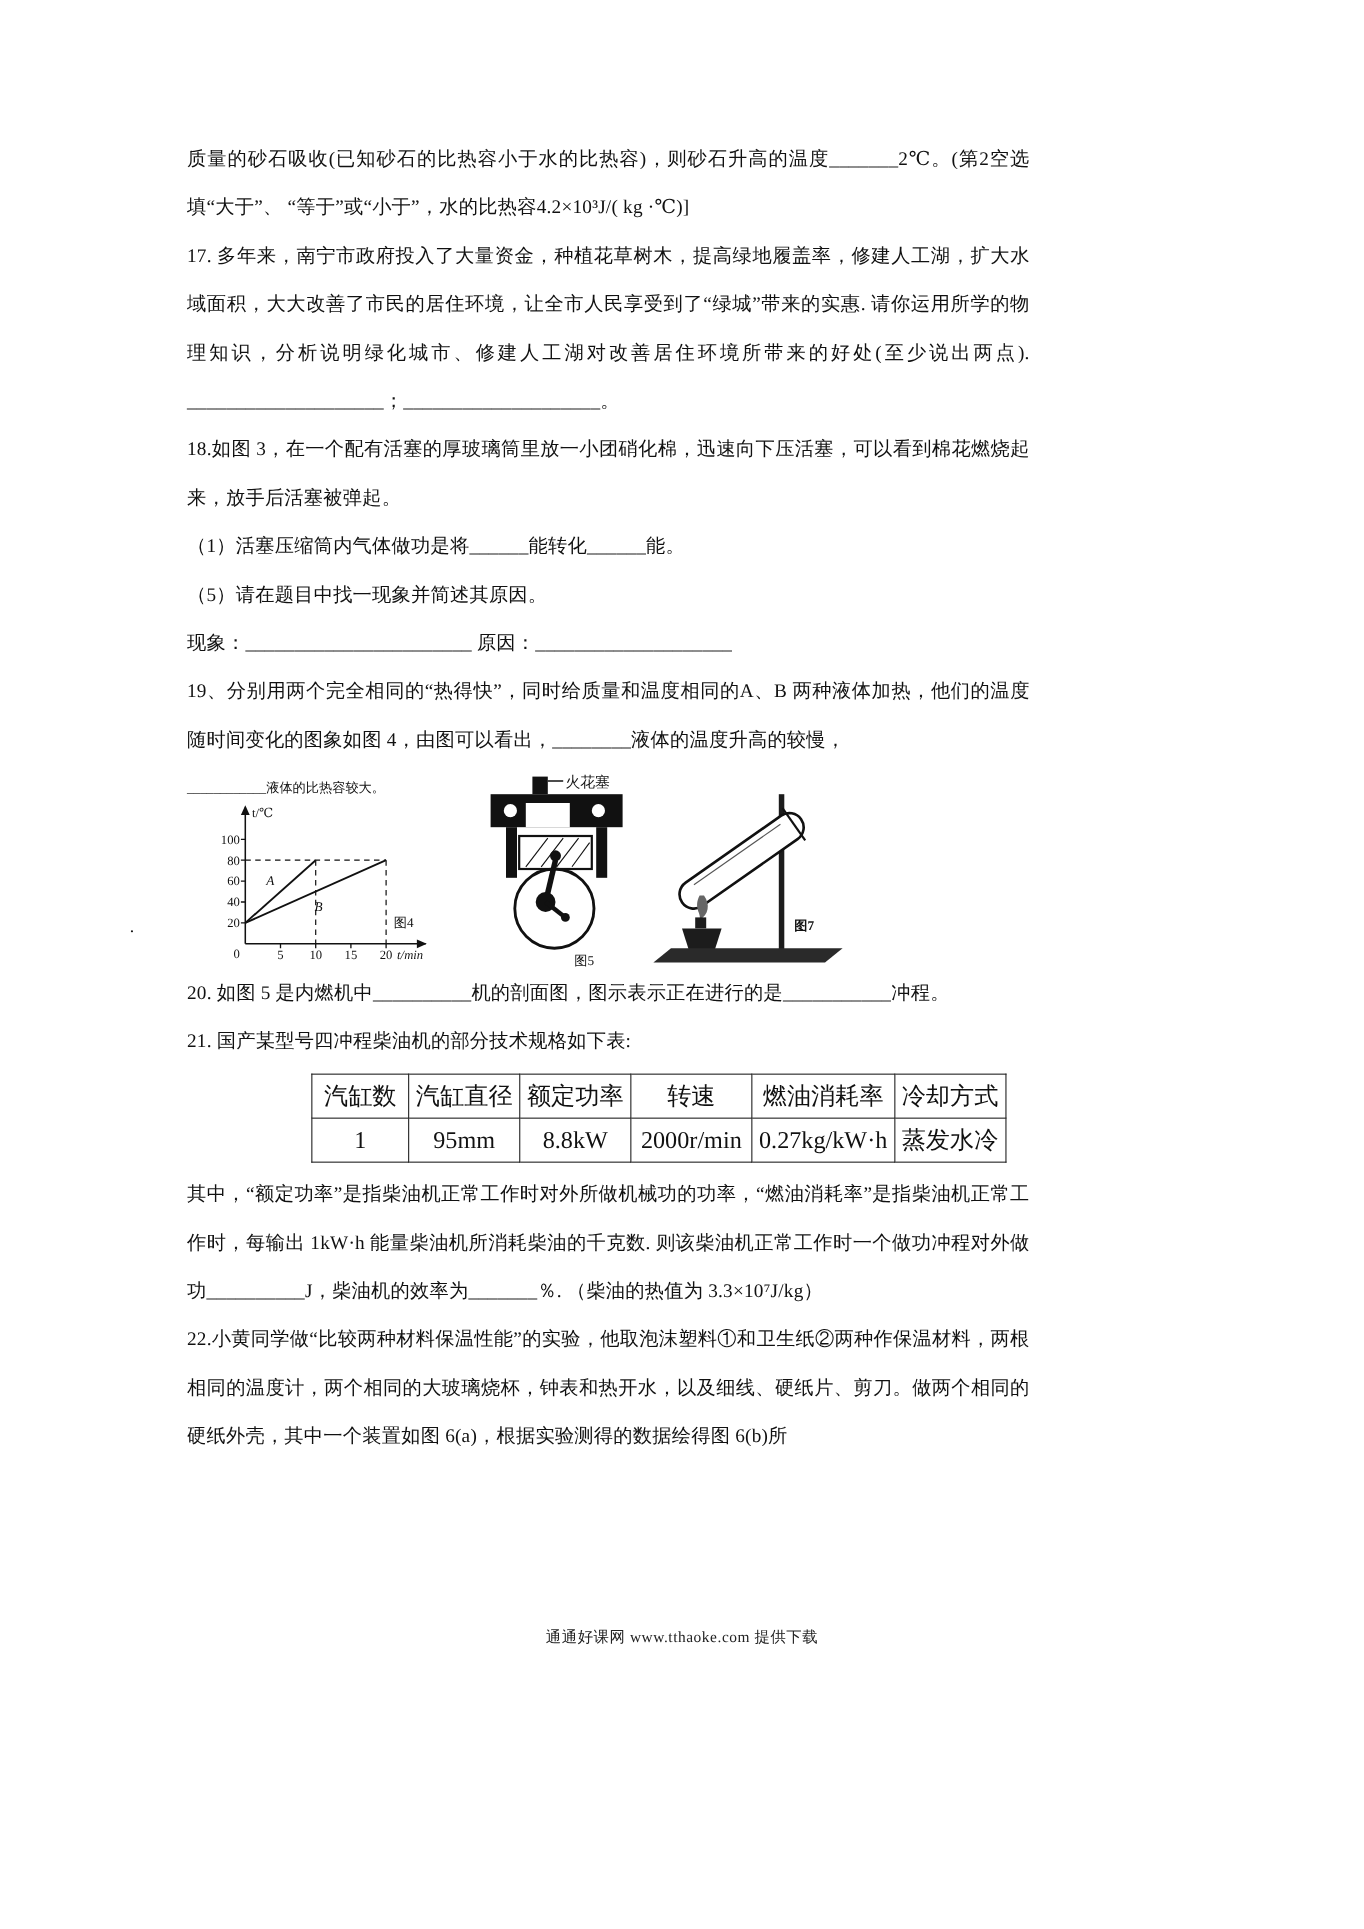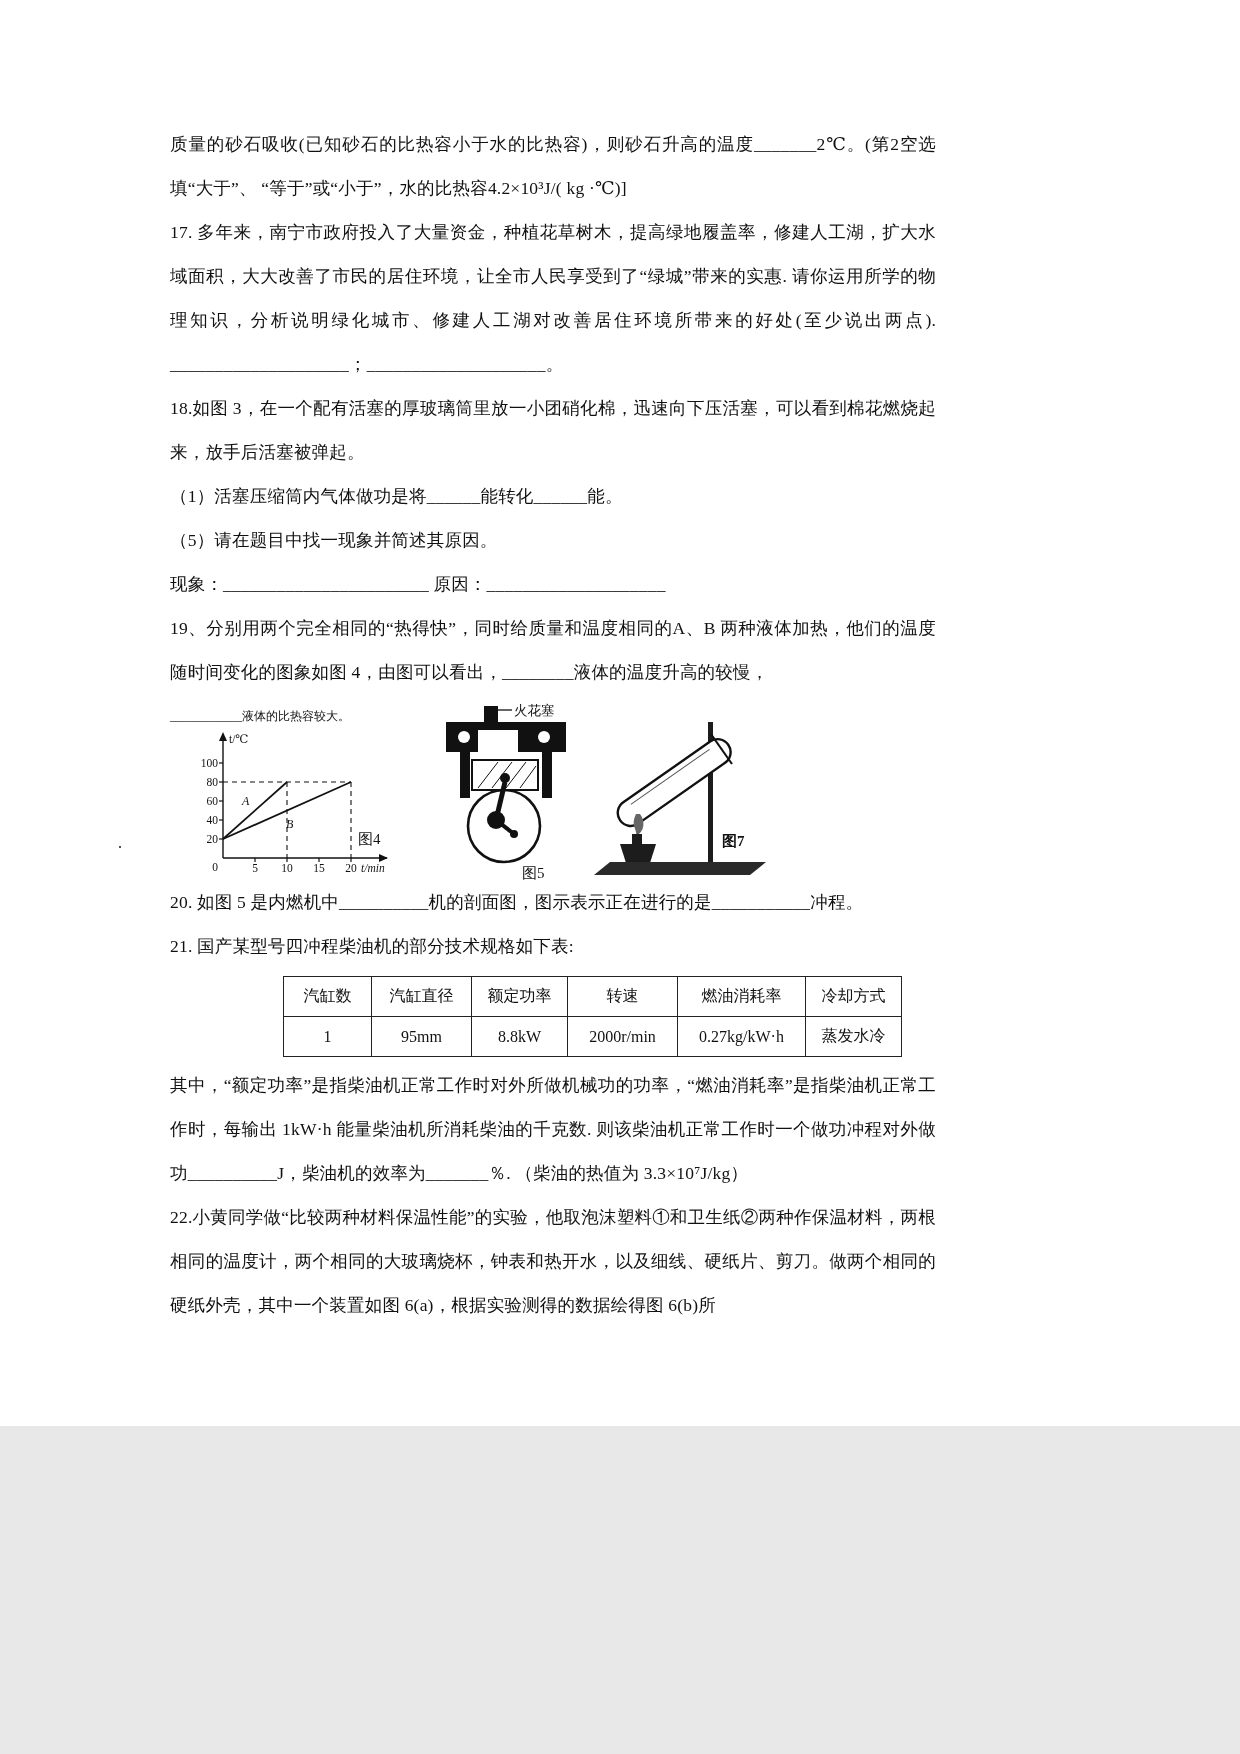--- a/index.html
+++ b/index.html
@@ -5,21 +5,21 @@
   html, body { margin: 0; padding: 0; }
   body {
     width: 1240px;
     height: 1754px;
     background: #e8e8e8;
     font-family: "Liberation Serif", "DejaVu Serif", serif;
   }
   .page {
     position: relative;
     width: 1240px;
-    height: 1426px;
+    height: 1754px;
     background: #ffffff;
     overflow: hidden;
     color: #111;
   }
   .content {
     position: absolute;
     left: 170px;
     top: 122px;
     width: 766px;
   }
@@ -42,42 +42,42 @@
     left: 0; top: 0;
     font-size: 12px;
     line-height: 44px;
     white-space: nowrap;
   }
   .fig-chart { position: absolute; left: 15px; top: 34px; }
   .fig-engine { position: absolute; left: 268px; top: 6px; }
   .fig-stand  { position: absolute; left: 420px; top: 18px; }
   .fig-label {
     position: absolute;
-    font-size: 15px;
+    font-size: 12px;
     line-height: 18px;
     white-space: nowrap;
   }
   .fig4-label { left: 188px; top: 136px; }
   .fig5-label { left: 304px; top: 170px; margin-left: 48px; }
   .fig7-label { left: 552px; top: 138px; font-weight: bold; }
   .stray-dot { position: absolute; left: -52px; top: 140px; font-size: 16px; }
   svg text {
     font-family: "Liberation Serif", "DejaVu Serif", serif;
     fill: #111;
   }
   
   .spec-table {
     border-collapse: collapse;
     margin: 8px 0 6px 113px;
     table-layout: fixed;
   }
   .spec-table th, .spec-table td {
     border: 1.5px solid #222;
     font-weight: normal;
-    font-size: 16px;
+    font-size: 22px;
     text-align: center;
     height: 39px;
     padding: 0 6px;
     white-space: nowrap;
   }
   .col-c1 { width: 88px; }
   .col-c2 { width: 100px; }
   .col-c3 { width: 96px; }
   .col-c4 { width: 110px; }
   .col-c5 { width: 128px; }

